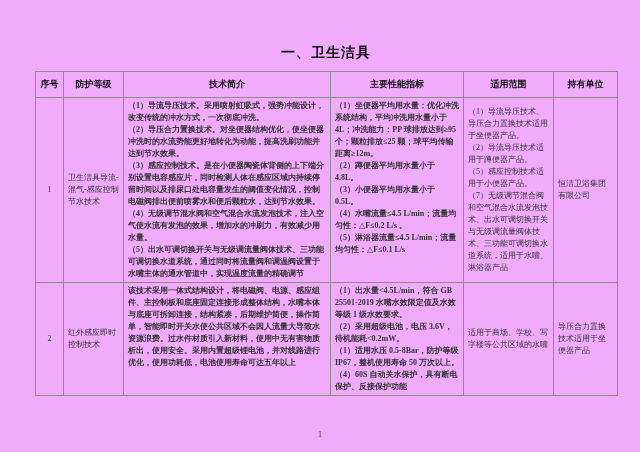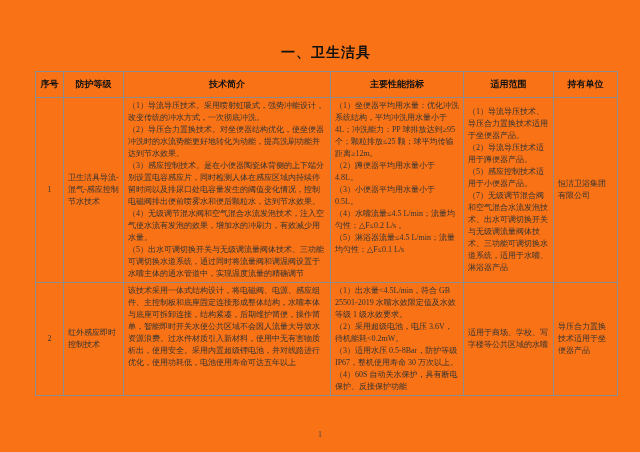--- a/index.html
+++ b/index.html
@@ -7,21 +7,21 @@
     width: 640px; height: 452px;
     background: #ffffff;
     font-family: "Liberation Serif", "DejaVu Serif", serif;
     color: #2e2e2e;
     overflow: hidden;
   }
   .page {
     width: 640px; height: 452px;
     padding: 44px 23px 0 35px;
     position: relative;
-    background: #f97316;
+    background: #f0abfc;
   }
   .title {
     font-size: 14px;
     font-weight: bold;
     text-align: center;
     letter-spacing: 1px;
     color: #111111;
     margin-bottom: 9px;
   }
   table.tech-table {
@@ -42,21 +42,21 @@
   }
   .tech-table td {
     font-size: 8px;
     line-height: 12px;
     padding: 2px 4px;
     vertical-align: middle;
     text-align: left;
     color: #333333;
   }
   td.col-no { text-align: center; }
-  td.col-intro, td.col-ind { vertical-align: top; }
+  td.col-intro, td.col-ind { vertical-align: top; font-weight: bold; }
   .para { margin: 0; }
   .page-number {
     position: absolute;
     left: 0; bottom: 13px;
     width: 100%;
     text-align: center;
     font-size: 8px;
     color: #444444;
   }
 </style>
@@ -123,21 +123,21 @@
           </td>
           <td class="col-name">
             <div class="para">红外感应即时控制技术</div>
           </td>
           <td class="col-intro">
             <div class="para">该技术采用一体式结构设计，将电磁阀、电源、感应组件、主控制板和底座固定连接形成整体结构，水嘴本体与底座可拆卸连接，结构紧凑，后期维护简便，操作简单，智能即时开关水使公共区域不会因人流量大导致水资源浪费。过水件材质引入新材料，使用中无有害物质析出，使用安全。采用内置超级锂电池，并对线路进行优化，使用功耗低，电池使用寿命可达五年以上</div>
           </td>
           <td class="col-ind">
             <div class="para">（1）出水量&lt;4.5L/min，符合 GB 25501-2019 水嘴水效限定值及水效等级 1 级水效要求。</div>
             <div class="para">（2）采用超级电池，电压 3.6V，待机能耗&lt;0.2mW。</div>
-            <div class="para">（3）适用水压 0.5-8Bar，防护等级 IP67，整机使用寿命 30 万次以上。</div>
+            <div class="para">（1）适用水压 0.5-8Bar，防护等级 IP67，整机使用寿命 50 万次以上。</div>
             <div class="para">（4）60S 自动关水保护，具有断电保护、反接保护功能</div>
           </td>
           <td class="col-scope">
             <div class="para">适用于商场、学校、写字楼等公共区域的水嘴</div>
           </td>
           <td class="col-holder">
             <div class="para">导压合力置换技术适用于坐便器产品</div>
           </td>
         </tr>
       </tbody>

